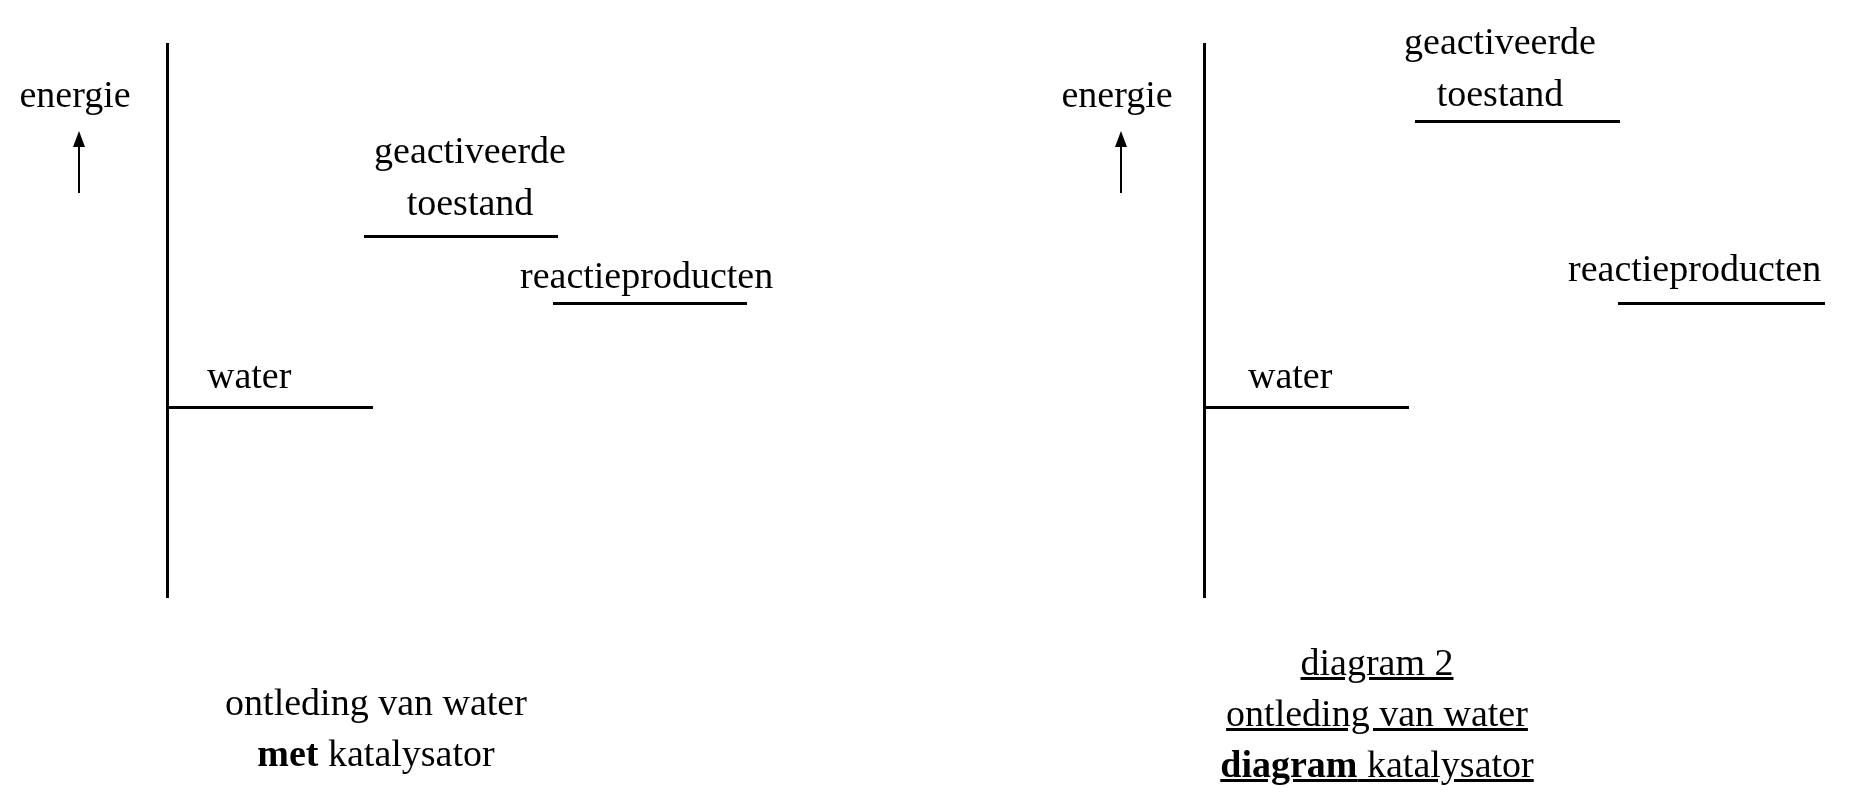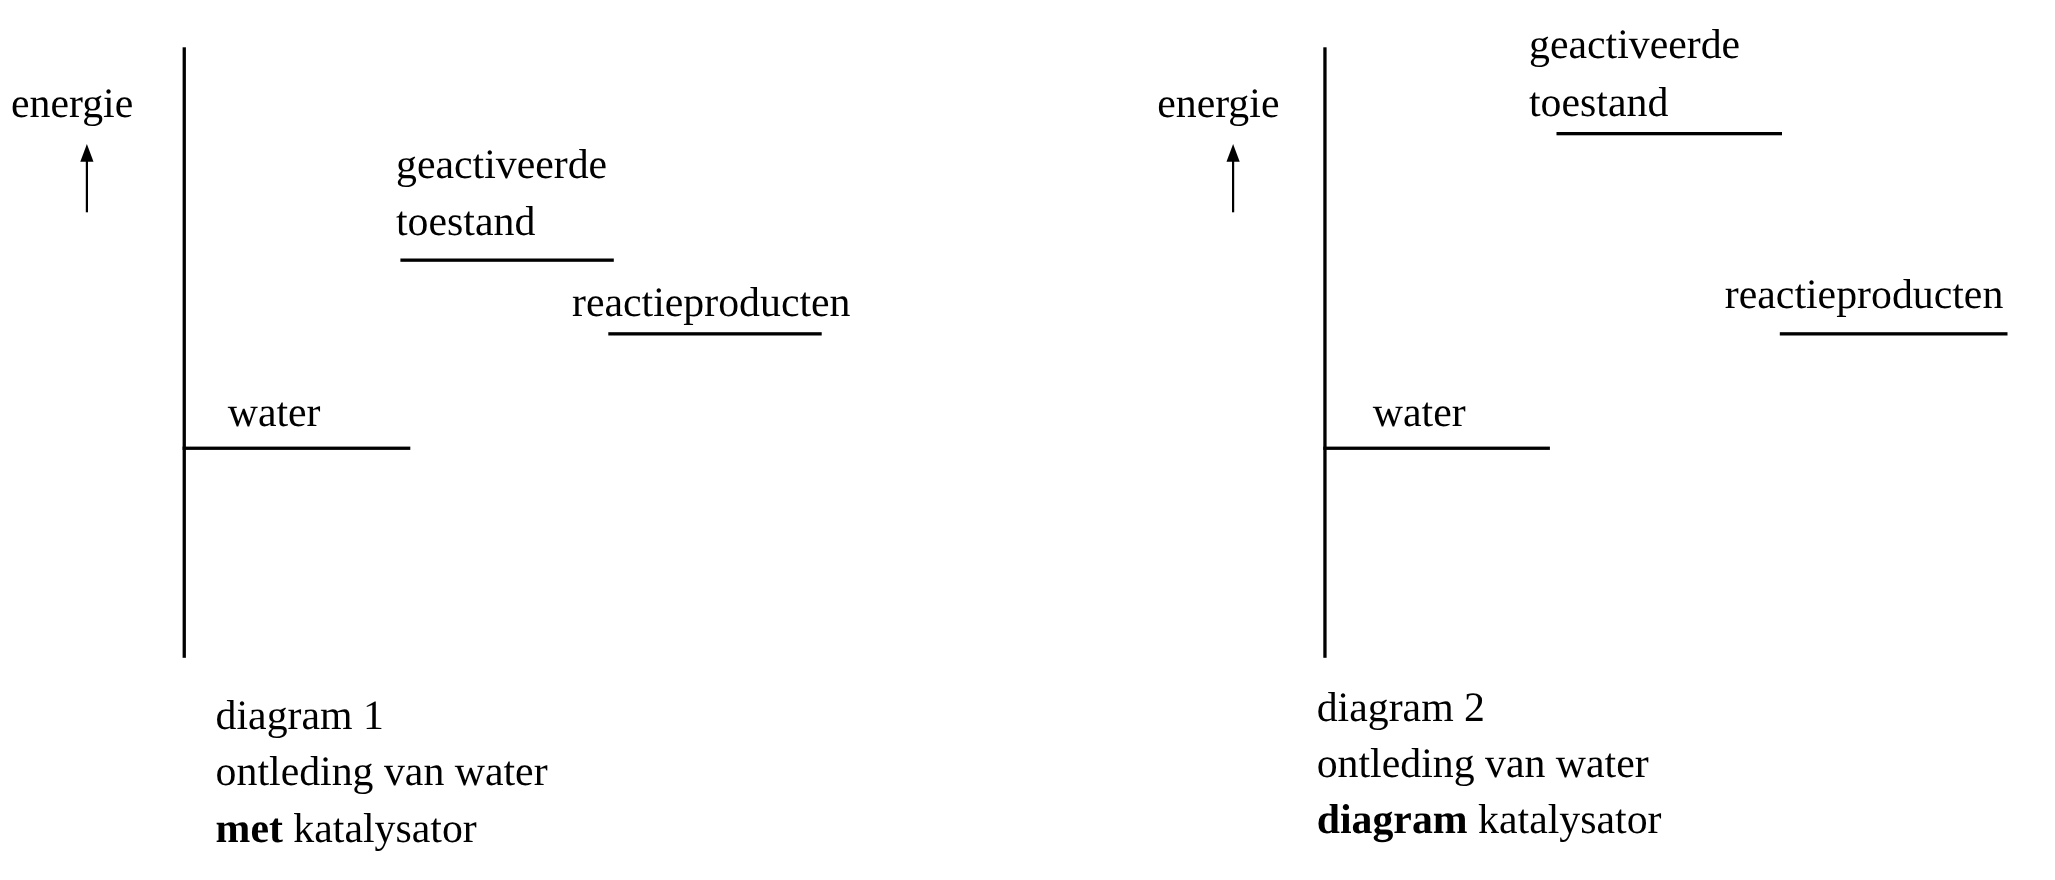--- a/index.html
+++ b/index.html
@@ -14,21 +14,21 @@
     overflow: hidden;
   }
   .diagram { position: absolute; inset: 0; }
   .txt {
     position: absolute;
     font-size: 38px;
     line-height: 40px;
     white-space: nowrap;
     color: var(--ink);
   }
-  .centered { }
+  .centered { text-align: center; }
   .two-line { line-height: 52px; white-space: normal; }
   .caption { line-height: 51px; white-space: normal; }
   .caption b { font-weight: bold; }
   .hline { position: absolute; height: 3px; background: var(--ink); }
   .vaxis { position: absolute; width: 3px; background: var(--ink); }
   .arrow { position: absolute; width: 12px; height: 62px; }
   .arrow-head {
     position: absolute; top: 0; left: 0;
     width: 0; height: 0;
     border-left: 6px solid transparent;
@@ -52,21 +52,21 @@
   
   #d2-energie        { left: 1052px; top: 74px;  width: 130px; }
   #d2-arrow          { left: 1115px; top: 131px; }
   #d2-axis           { left: 1203px; top: 43px;  height: 555px; }
   #d2-activated-label{ left: 1390px; top: 15px;  width: 220px; }
   #d2-activated-line { left: 1415px; top: 120px; width: 205px; }
   #d2-products-label { left: 1568px; top: 248px; }
   #d2-products-line  { left: 1618px; top: 302px; width: 207px; }
   #d2-water-label    { left: 1248px; top: 355px; }
   #d2-water-line     { left: 1203px; top: 406px; width: 206px; }
-  #d2-caption        { left: 1197px; top: 618px; width: 360px; }
+  #d2-caption        { left: 1197px; top: 637px; width: 360px; text-decoration: underline; }
 </style>
 </head>
 <body>
 
 <div class="canvas">
 
   <section class="diagram">
 
     <div class="txt centered" id="d1-energie">energie</div>
 
@@ -83,21 +83,21 @@
     </div>
     <div class="hline" id="d1-activated-line"></div>
 
     <div class="txt" id="d1-products-label">reactieproducten</div>
     <div class="hline" id="d1-products-line"></div>
 
     <div class="txt" id="d1-water-label">water</div>
     <div class="hline" id="d1-water-line"></div>
 
     <div class="txt caption centered" id="d1-caption">
-      <span>diagram 1</span><br>
+      <br>
       <span>ontleding van water</span><br>
       <b>met</b><span> katalysator</span>
     </div>
   </section>
 
   <section class="diagram">
 
     <div class="txt centered" id="d2-energie">energie</div>
 
     <div class="arrow" id="d2-arrow">

